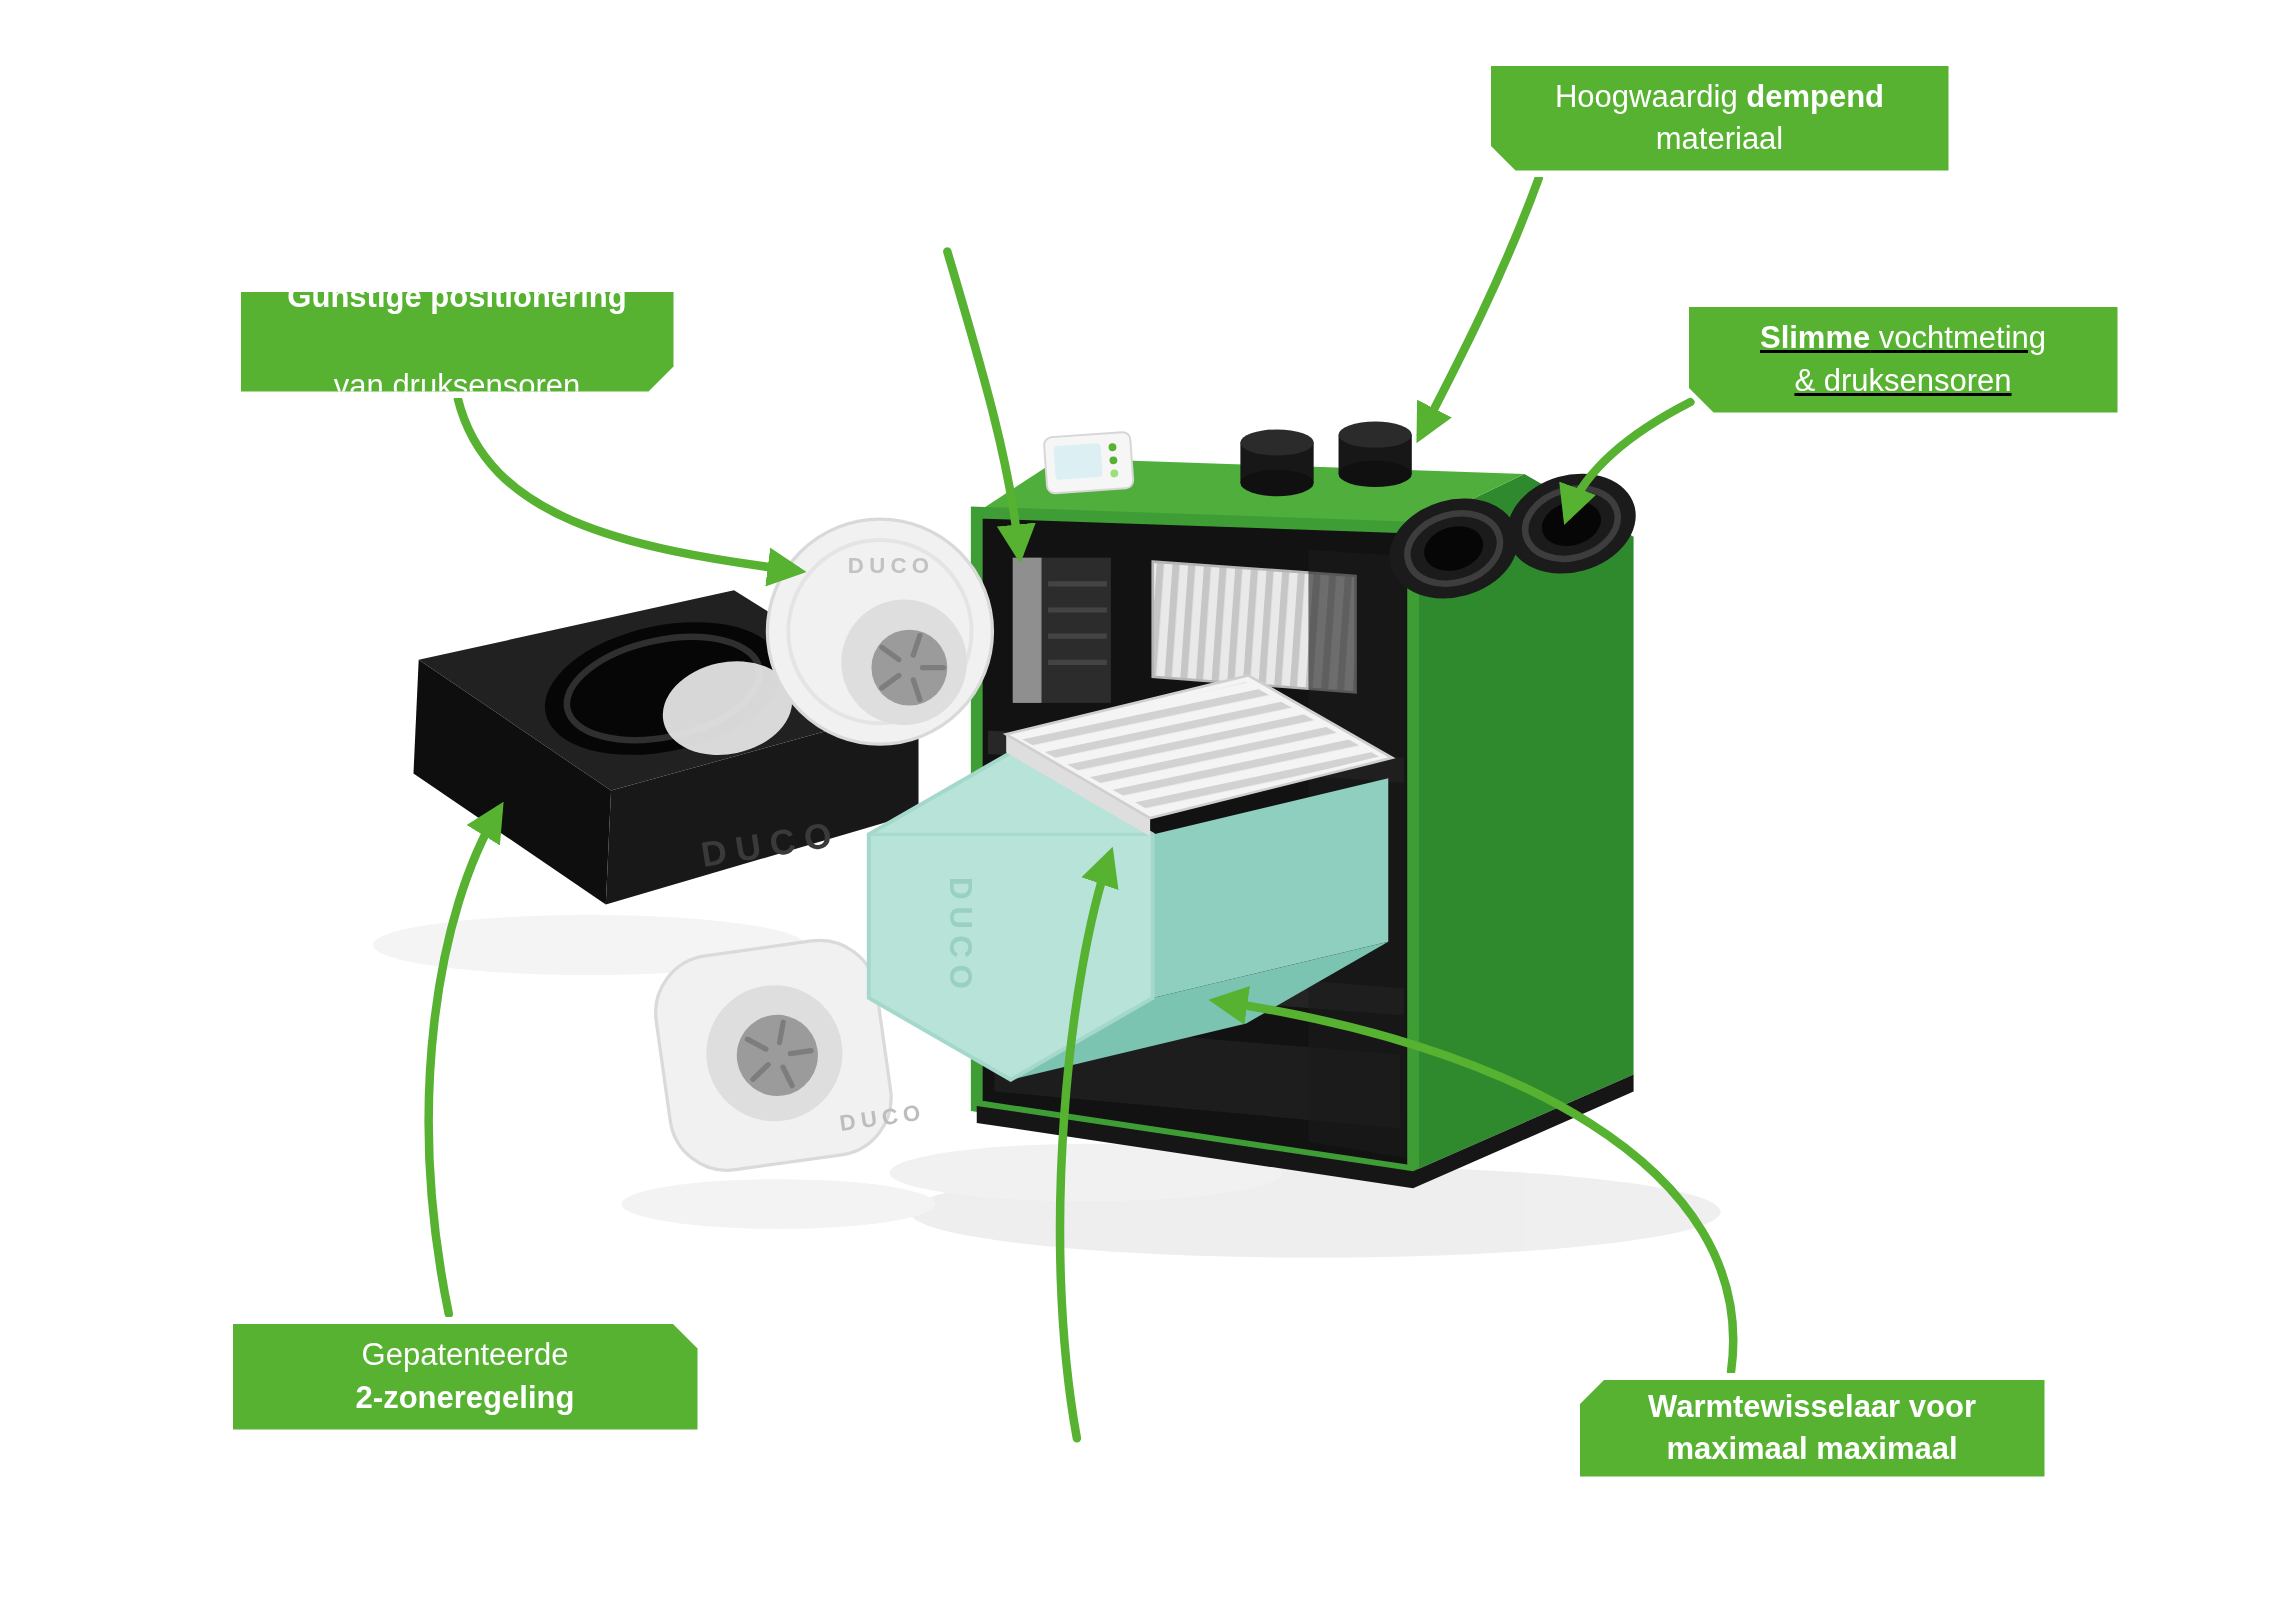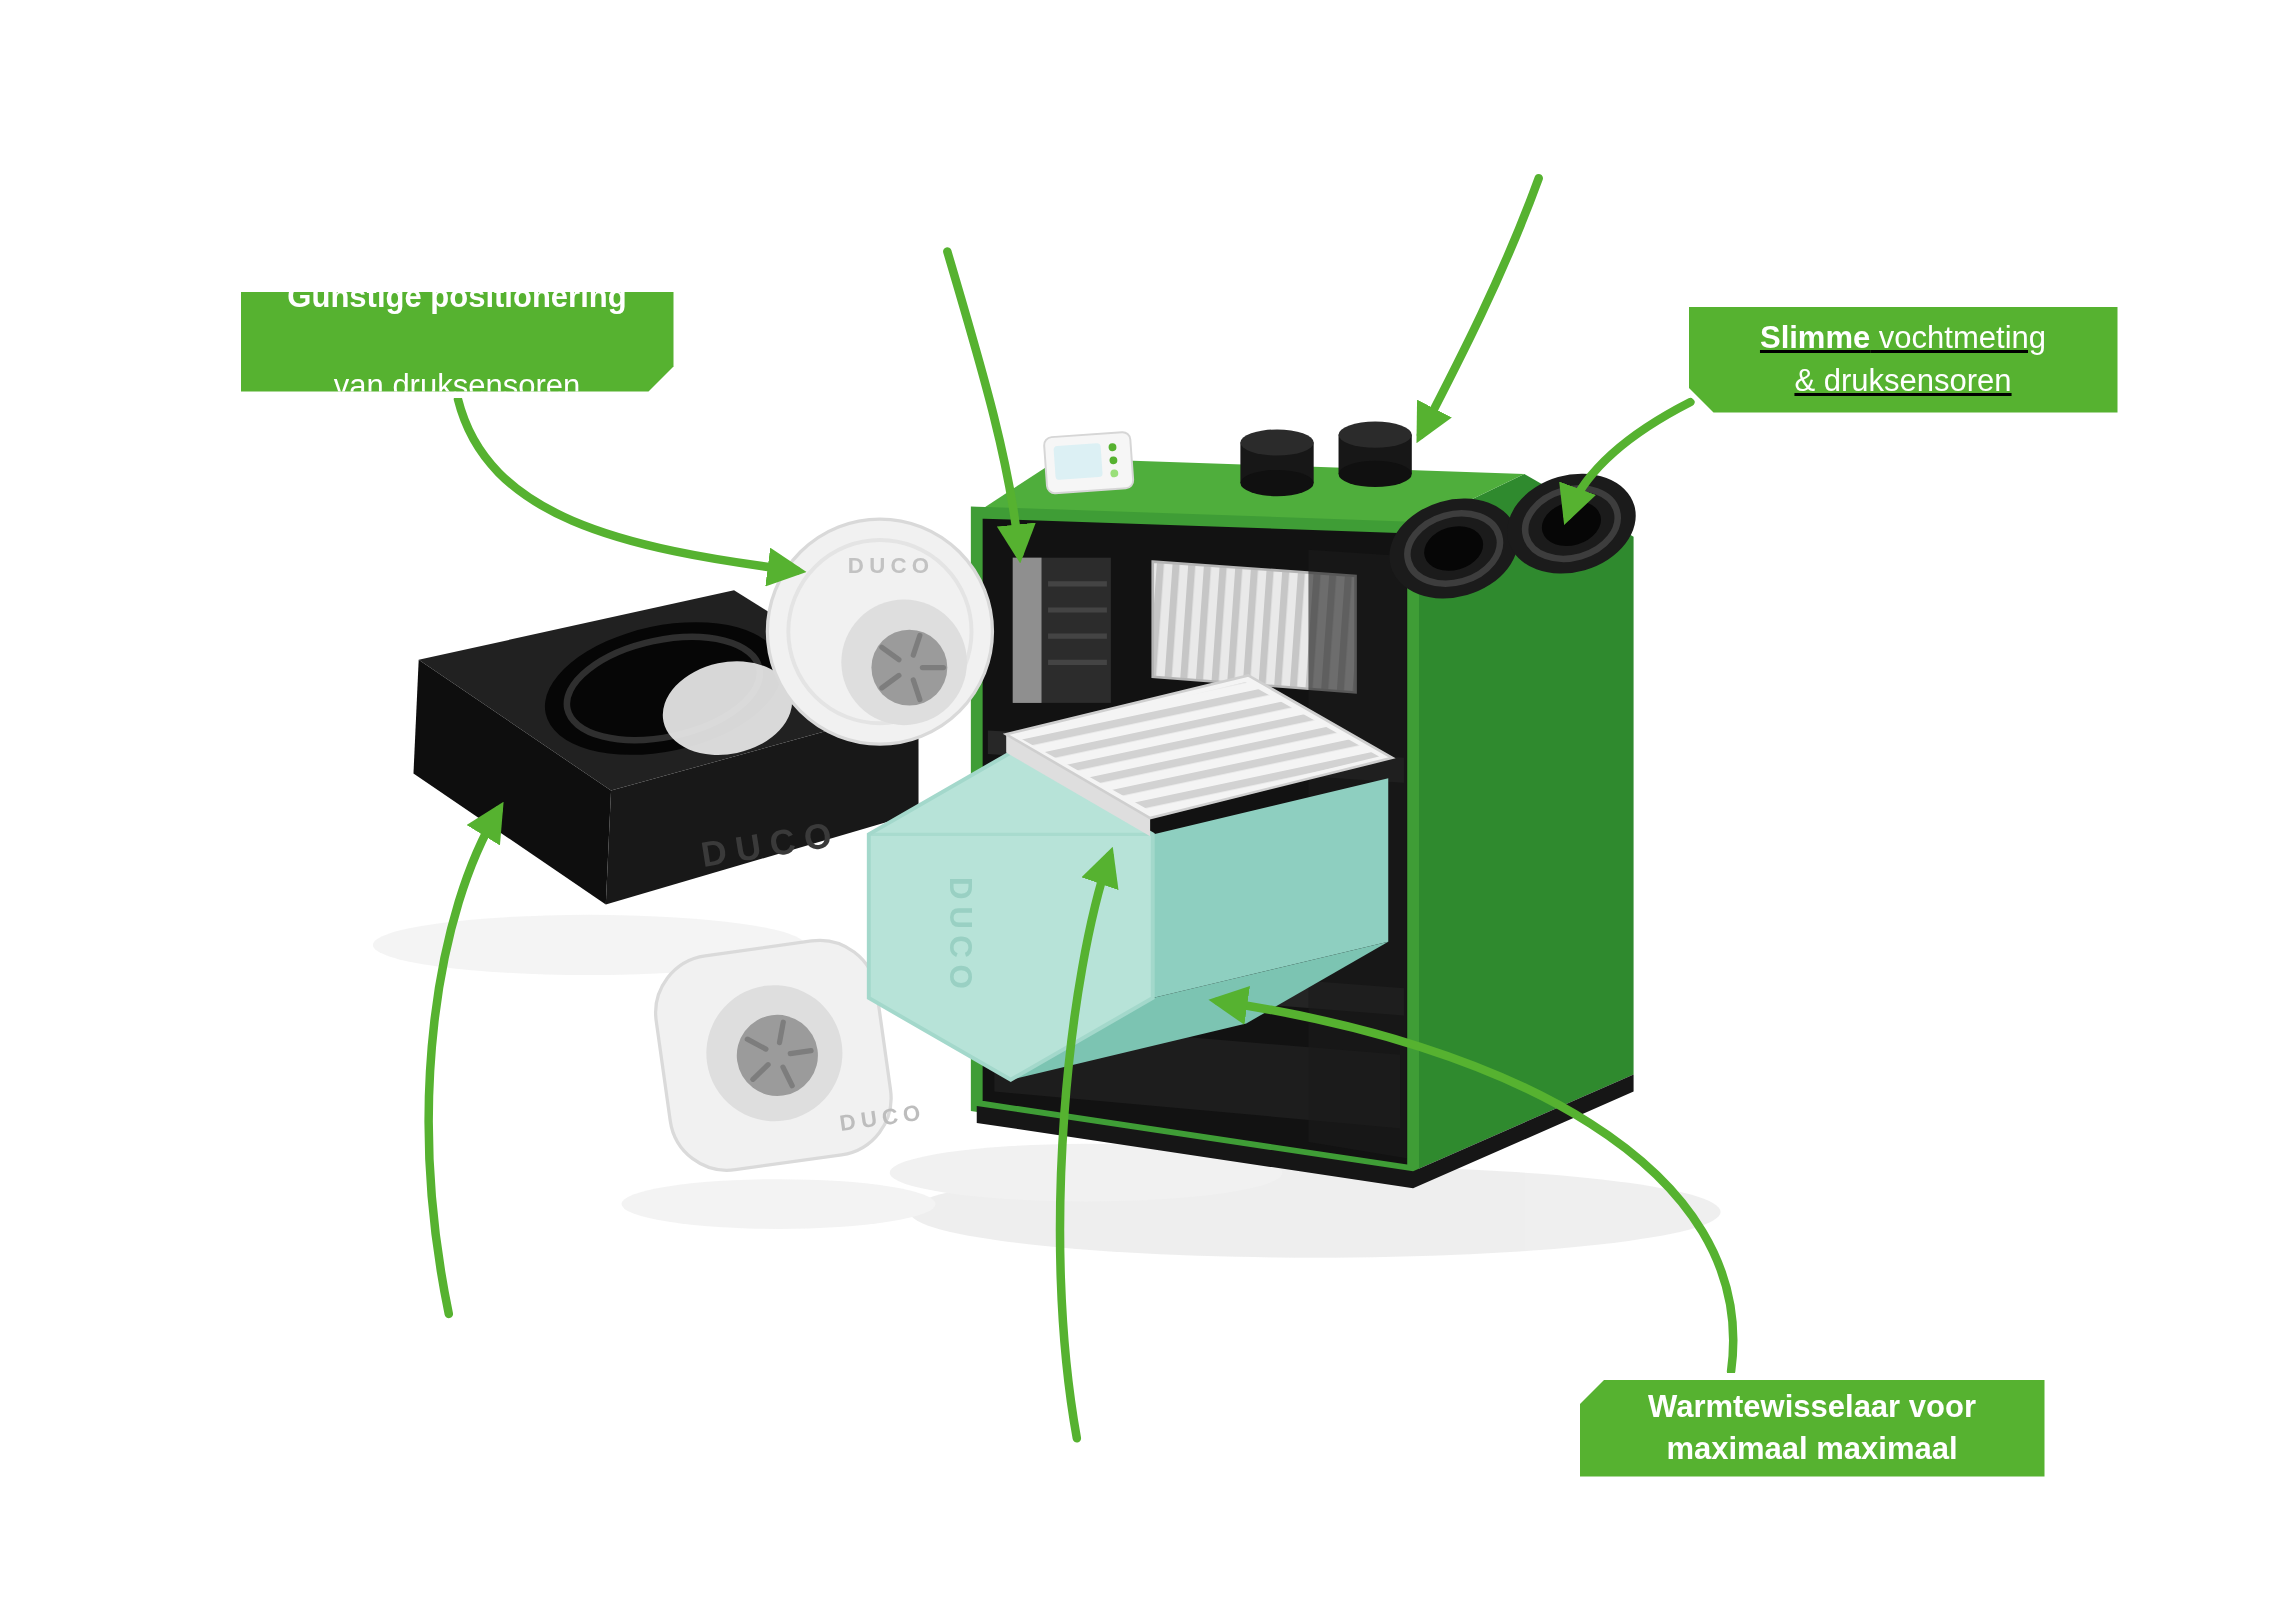--- a/index.html
+++ b/index.html
@@ -179,28 +179,40 @@
   </svg>
 
   <div class="co ch-br" id="co-1">
     <div class="co-in">
       <div><span class="b">Gunstige positionering</span></div>
       <div><span>van druksensoren</span></div>
     </div>
   </div>
 
 
+  <div class="co ch-bl" id="co-3">
+    <div class="co-in">
+      <div><span>Hoogwaardig </span><span class="b">dempend</span></div>
+      <div><span>materiaal</span></div>
+    </div>
+  </div>
 
   <div class="co ch-bl" id="co-4">
     <div class="co-in">
       <div><span class="b">Slimme</span><span> vochtmeting</span></div>
       <div><span>&amp; druksensoren</span></div>
     </div>
   </div>
 
+  <div class="co ch-tr" id="co-5">
+    <div class="co-in">
+      <div><span>Gepatenteerde</span></div>
+      <div><span class="b">2-zoneregeling</span></div>
+    </div>
+  </div>
 
 
   <div class="co ch-tl" id="co-7">
     <div class="co-in">
       <div><span class="b">Warmtewisselaar voor</span></div>
       <div><span class="b">maximaal maximaal</span></div>
     </div>
   </div>
 
 </div>

